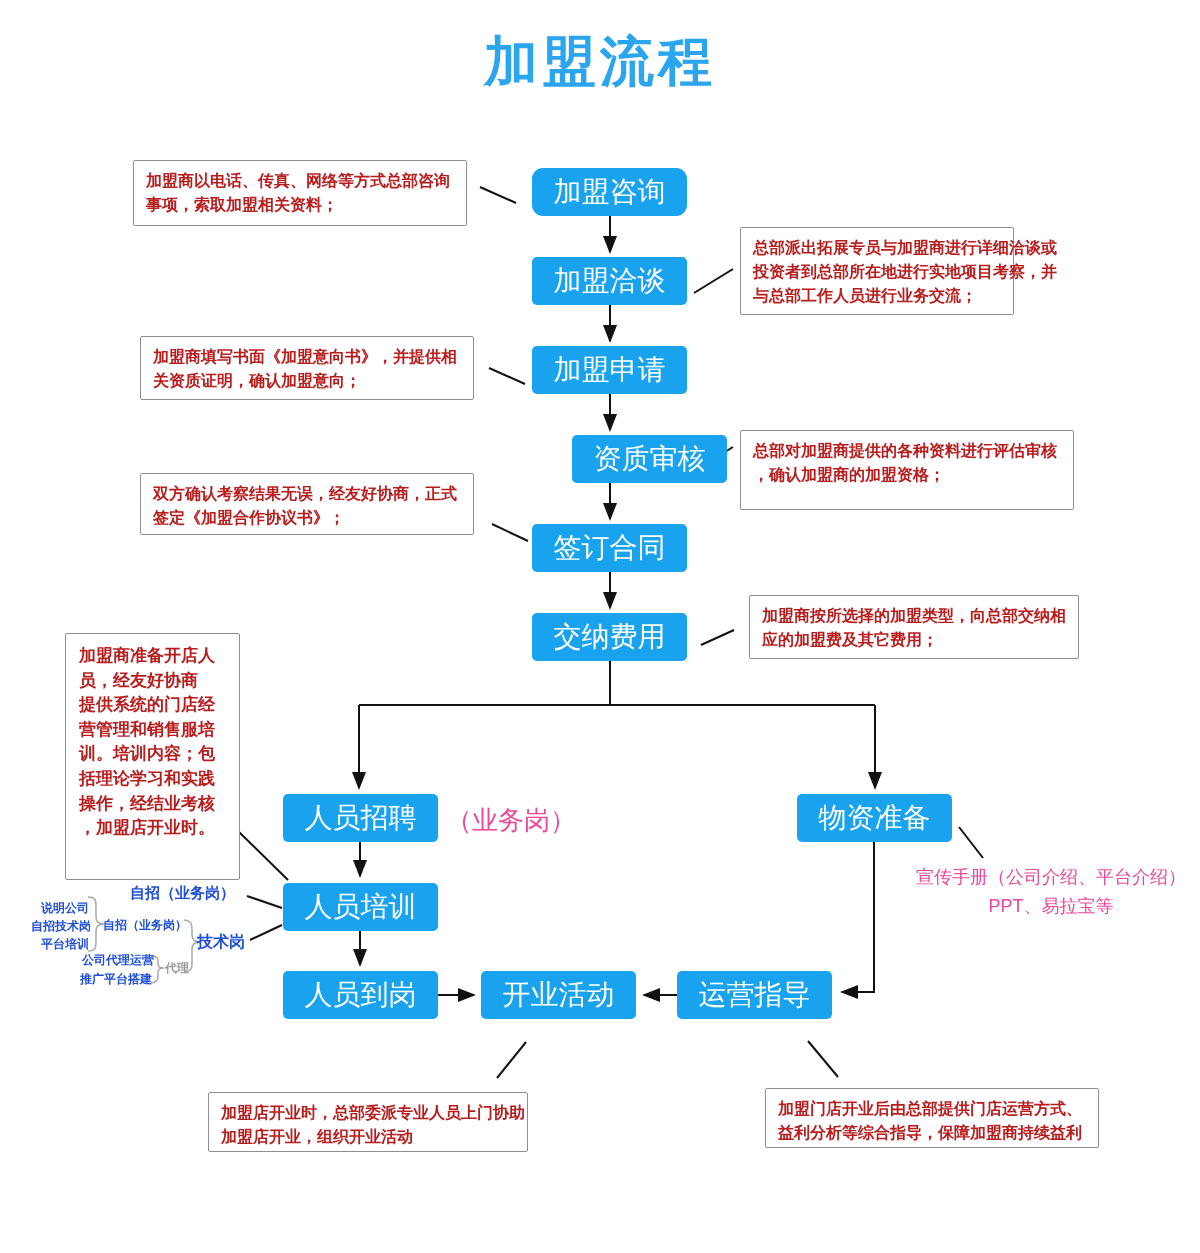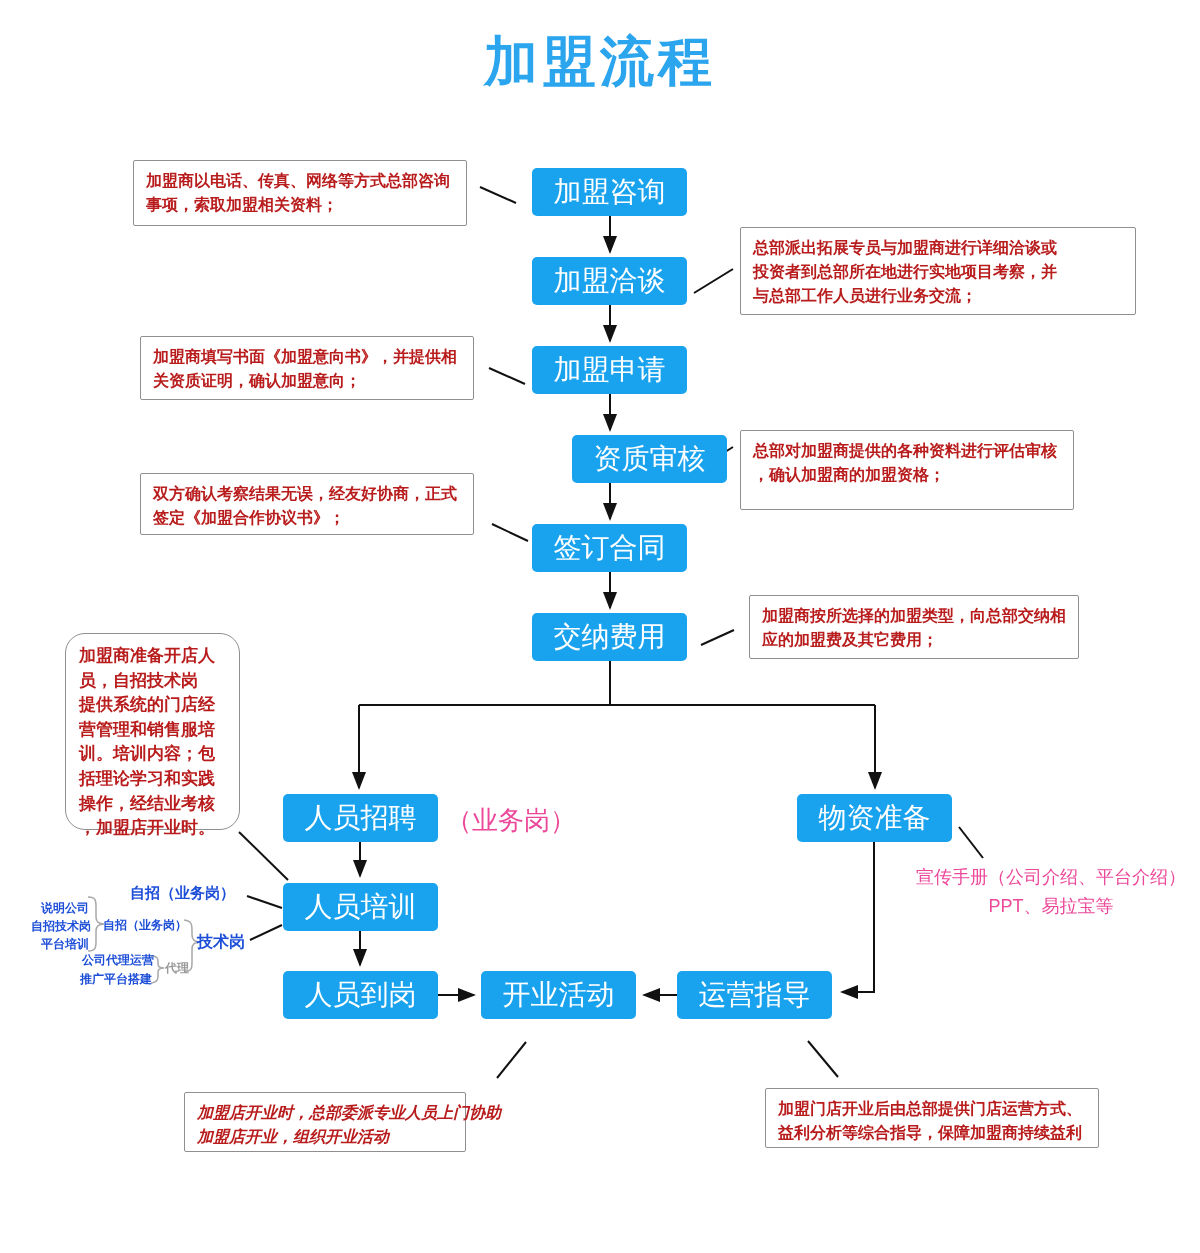--- a/index.html
+++ b/index.html
@@ -82,42 +82,42 @@
     </g>
     <g stroke="#a8a8a8" stroke-width="1.5" fill="none">
       <path d="M88 897 C96 897 96 901 96 906 L96 917 C96 922 99 924 104 924 C99 924 96 926 96 931 L96 942 C96 947 96 951 88 951"></path>
       <path d="M184 920 C192 921 192 925 192 930 L192 935 C192 940 195 942 200 942 C195 942 192 944 192 949 L192 962 C192 968 192 971 184 972"></path>
       <path d="M151 956 C158 956 158 959 158 962 L158 964 C158 967 160 968 164 968 C160 968 158 969 158 972 L158 975 C158 979 158 982 151 983"></path>
     </g>
   </svg>
 
   <div class="page-title">加盟流程</div>
 
-  <div class="flow-box" style="left:532px;top:168px;">加盟咨询</div>
+  <div class="flow-box" style="left:532px;top:168px;border-radius:11px;">加盟咨询</div>
   <div class="flow-box" style="left:532px;top:257px;">加盟洽谈</div>
   <div class="flow-box" style="left:532px;top:346px;">加盟申请</div>
   <div class="flow-box" style="left:532px;top:435px;margin-left:40px;">资质审核</div>
   <div class="flow-box" style="left:532px;top:524px;">签订合同</div>
   <div class="flow-box" style="left:532px;top:613px;">交纳费用</div>
 
   <div class="flow-box" style="left:283px;top:794px;">人员招聘</div>
   <div class="flow-box" style="left:797px;top:794px;">物资准备</div>
   <div class="flow-box" style="left:283px;top:883px;">人员培训</div>
   <div class="flow-box" style="left:283px;top:971px;">人员到岗</div>
   <div class="flow-box" style="left:481px;top:971px;">开业活动</div>
   <div class="flow-box" style="left:677px;top:971px;">运营指导</div>
 
   <div class="free-label big-suffix" style="left:446px;top:803px;">（业务岗）</div>
 
   <div class="note" style="left:133px;top:160px;width:334px;height:66px;">
     <div class="ln">加盟商以电话、传真、网络等方式总部咨询</div>
     <div class="ln">事项，索取加盟相关资料；</div>
   </div>
 
-  <div class="note" style="left:740px;top:227px;width:396px;height:88px;">
+  <div class="note" style="left:740px;top:227px;width:274px;height:88px;">
     <div class="ln">总部派出拓展专员与加盟商进行详细洽谈或</div>
     <div class="ln">投资者到总部所在地进行实地项目考察，并</div>
     <div class="ln">与总部工作人员进行业务交流；</div>
   </div>
 
   <div class="note" style="left:140px;top:336px;width:334px;height:64px;">
     <div class="ln">加盟商填写书面《加盟意向书》，并提供相</div>
     <div class="ln">关资质证明，确认加盟意向；</div>
   </div>
 
@@ -129,32 +129,32 @@
   <div class="note" style="left:140px;top:473px;width:334px;height:62px;">
     <div class="ln">双方确认考察结果无误，经友好协商，正式</div>
     <div class="ln">签定《加盟合作协议书》；</div>
   </div>
 
   <div class="note" style="left:749px;top:595px;width:330px;height:64px;">
     <div class="ln">加盟商按所选择的加盟类型，向总部交纳相</div>
     <div class="ln">应的加盟费及其它费用；</div>
   </div>
 
-  <div class="note note-tall" style="left:65px;top:633px;width:175px;height:197px;border-radius:20px;">
+  <div class="note note-tall" style="left:65px;top:633px;width:175px;height:247px;">
     <div class="ln">加盟商准备开店人</div>
-    <div class="ln">员，自招技术岗</div>
+    <div class="ln">员，经友好协商</div>
     <div class="ln">提供系统的门店经</div>
     <div class="ln">营管理和销售服培</div>
     <div class="ln">训。培训内容；包</div>
     <div class="ln">括理论学习和实践</div>
     <div class="ln">操作，经结业考核</div>
     <div class="ln">，加盟店开业时。</div>
   </div>
 
-  <div class="note" style="left:184px;top:1092px;width:282px;height:60px;font-style:italic;">
+  <div class="note" style="left:208px;top:1092px;width:320px;height:60px;">
     <div class="ln">加盟店开业时，总部委派专业人员上门协助</div>
     <div class="ln">加盟店开业，组织开业活动</div>
   </div>
 
   <div class="note" style="left:765px;top:1088px;width:334px;height:60px;">
     <div class="ln">加盟门店开业后由总部提供门店运营方式、</div>
     <div class="ln">益利分析等综合指导，保障加盟商持续益利</div>
   </div>
 
   <div class="free-label promo" style="left:916px;top:863px;">

